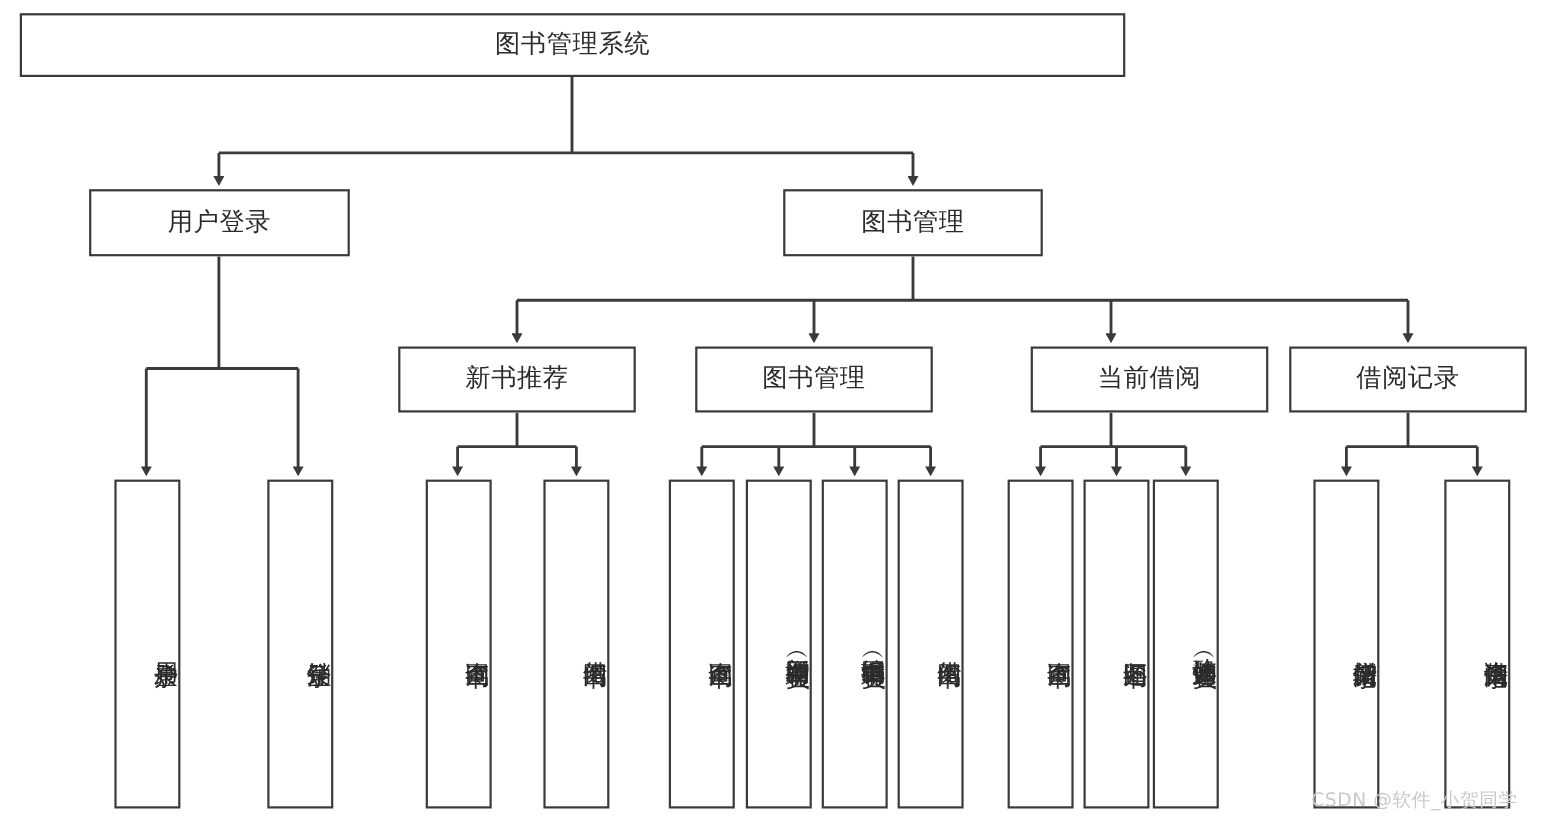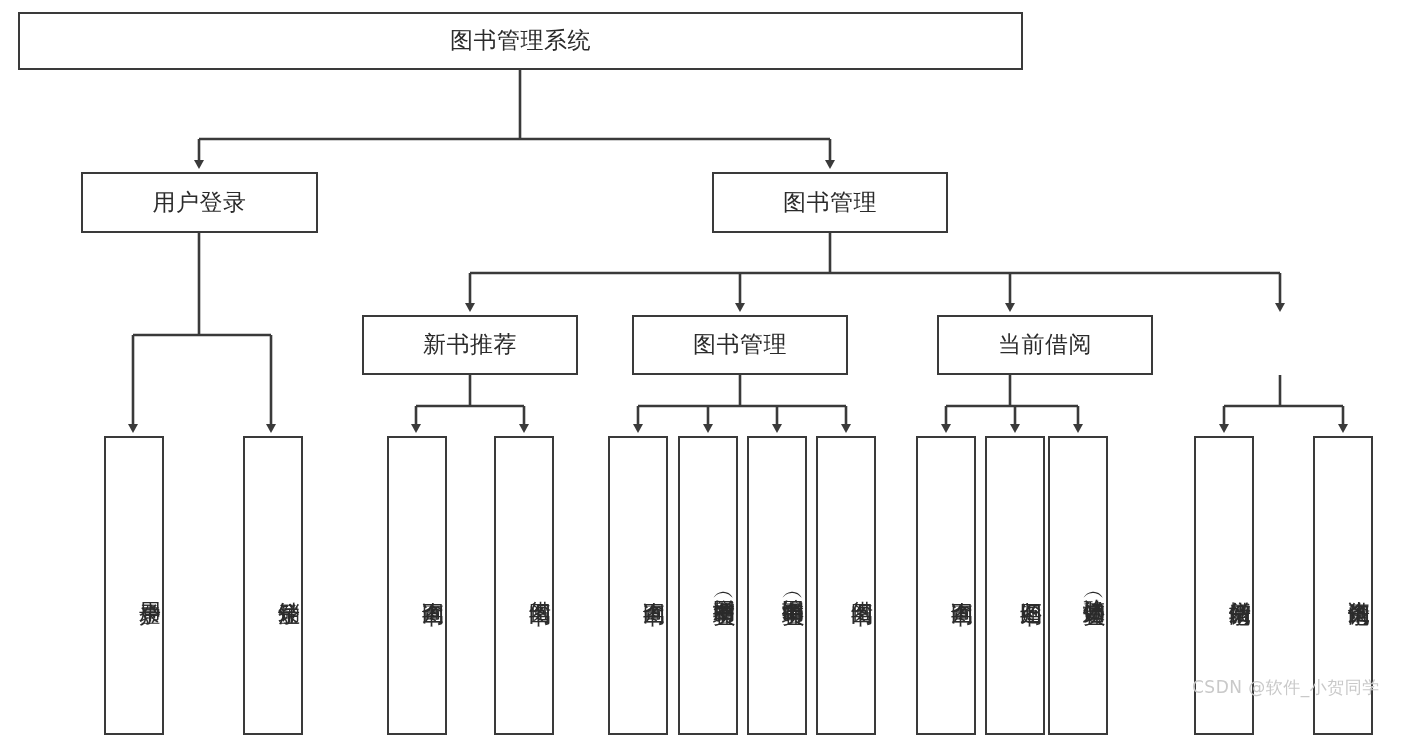--- a/index.html
+++ b/index.html
@@ -130,20 +130,23 @@
 
   <div class="node horiz" style="left:362px; top:315px; width:216px; height:60px;">
     <span class="label">新书推荐</span>
   </div>
   <div class="node horiz" style="left:632px; top:315px; width:216px; height:60px;">
     <span class="label">图书管理</span>
   </div>
   <div class="node horiz" style="left:902px; top:315px; width:216px; height:60px;margin-left:35px;">
     <span class="label">当前借阅</span>
   </div>
+  <div class="node horiz" style="left:1172px; top:315px; width:216px; height:60px;">
+    <span class="label">借阅记录</span>
+  </div>
 
   <div class="node vert" style="left:104px; top:436px; width:60px; height:299px;">
     <span class="label">用户登录</span>
   </div>
   <div class="node vert" style="left:243px; top:436px; width:60px; height:299px;">
     <span class="label">注销登录</span>
   </div>
 
   <div class="node vert" style="left:387px; top:436px; width:60px; height:299px;">
     <span class="label">查询图书</span>
@@ -175,15 +178,15 @@
     <span class="label">确认归还（管理员）</span>
   </div>
 
   <div class="node vert" style="left:1194px; top:436px; width:60px; height:299px;">
     <span class="label">新增借阅记录</span>
   </div>
   <div class="node vert" style="left:1313px; top:436px; width:60px; height:299px;">
     <span class="label">查询借阅记录</span>
   </div>
 
-  <div class="watermark" style="left:1192px; top:676px;text-align:center;">CSDN @软件_小贺同学</div>
+  <div class="watermark" style="left:1192px; top:716px;text-align:center;">CSDN @软件_小贺同学</div>
 
 </div>
 
 </body></html>

